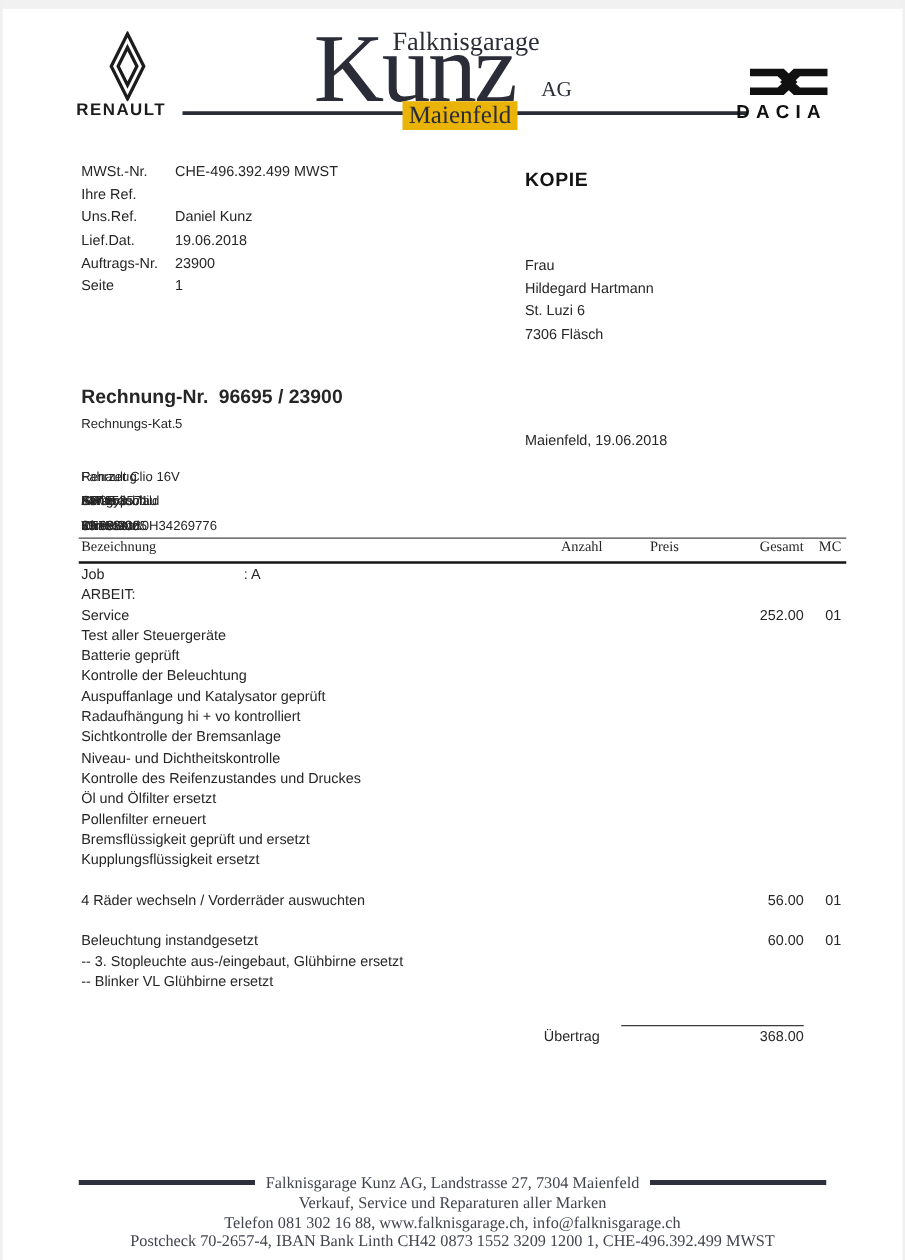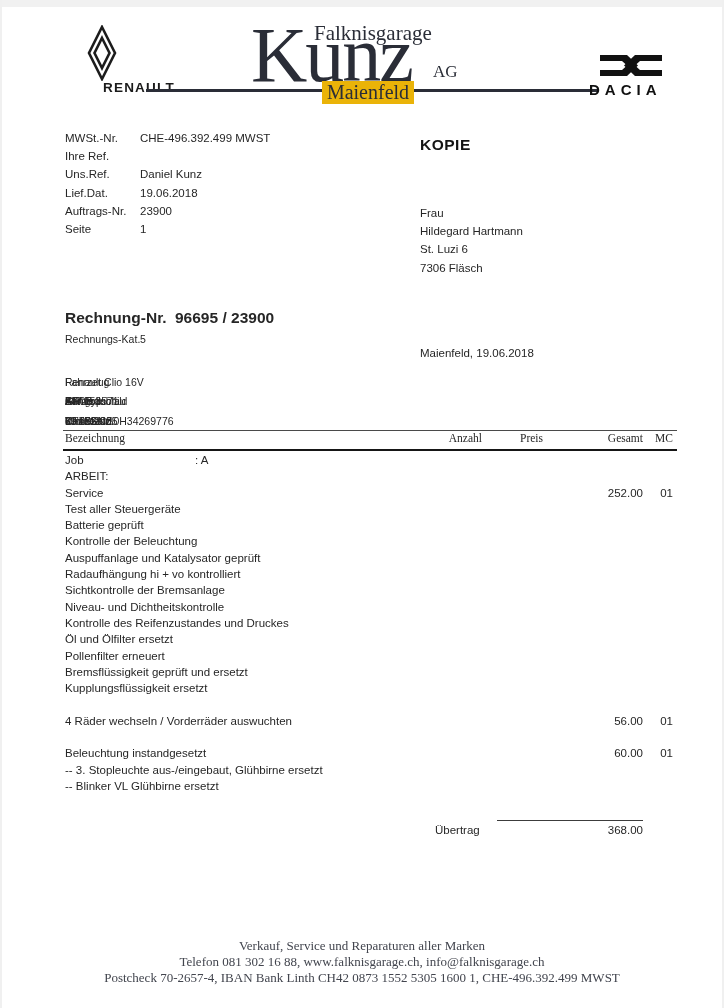--- a/index.html
+++ b/index.html
@@ -7,21 +7,21 @@
   body { font-family:"Liberation Sans", sans-serif; color:#262626; }
   .page { position:relative; width:724px; height:1008px; background:#ffffff; overflow:hidden; }
 
   
   .edge-top   { position:absolute; left:0; top:0; width:724px; height:7px; background:#f1f1f1; }
   .edge-left  { position:absolute; left:0; top:0; width:2px; height:1008px; background:#f0f0f0; }
   .edge-right { position:absolute; right:0; top:0; width:2px; height:1008px; background:#f0f0f0; }
 
   
   .renault-diamond { position:absolute; left:87px; top:25px; }
-  .renault-word { position:absolute; left:61px; top:80px; font-size:13.5px; font-weight:bold; letter-spacing:1.2px; color:#1b1b1b;margin-left:42px; }
+  .renault-word { position:absolute; left:61px; top:80px; font-size:13.5px; font-weight:bold; letter-spacing:1.2px; color:#1b1b1b; }
   .g-top  { position:absolute; left:314px; top:21px; font-family:"Liberation Serif",serif; font-size:21px; color:#2a2d37; }
   .g-main { position:absolute; left:251px; top:16px; font-family:"Liberation Serif",serif; font-size:78px; line-height:78px; color:#2a2d37; letter-spacing:-2px; }
   .g-ag   { position:absolute; left:433px; top:62px; font-family:"Liberation Serif",serif; font-size:17px; color:#2a2d37; }
   .g-city { position:absolute; left:322px; top:81px; width:92px; text-align:center; font-family:"Liberation Serif",serif; font-size:20px; color:#2a2d37; background:#eab308; z-index:2; }
   .hrule { position:absolute; top:89px; height:3px; background:#2a2d37; }
   .hrule.left  { left:146px; width:178px; }
   .hrule.right { left:412px; width:186px; }
   .dacia-emblem { position:absolute; left:598px; top:54px; }
   .dacia-word { position:absolute; left:589px; top:81px; font-size:15px; font-weight:bold; letter-spacing:5px; color:#101010; }
 
@@ -335,17 +335,22 @@
         <span class="c-g"></span>
         <span class="c-mc"></span>
       </div>
     </div>
 
   <div class="sub-line"></div>
   <div class="sub-label">Übertrag</div>
   <div class="sub-value">368.00</div>
 
   <div class="footer">
+    <div class="f-line1">
+      <div class="f-rule"></div>
+      <div class="f-text">Falknisgarage Kunz AG, Landstrasse 27, 7304 Maienfeld</div>
+      <div class="f-rule"></div>
+    </div>
     <div>Verkauf, Service und Reparaturen aller Marken</div>
     <div>Telefon 081 302 16 88, www.falknisgarage.ch, info@falknisgarage.ch</div>
-    <div>Postcheck 70-2657-4, IBAN Bank Linth CH42 0873 1552 5305 1600 1, CHE-496.392.499 MWST</div>
+    <div>Postcheck 70-2657-4, IBAN Bank Linth CH42 0873 1552 3209 1200 1, CHE-496.392.499 MWST</div>
   </div>
 </div>
 
 </body></html>

